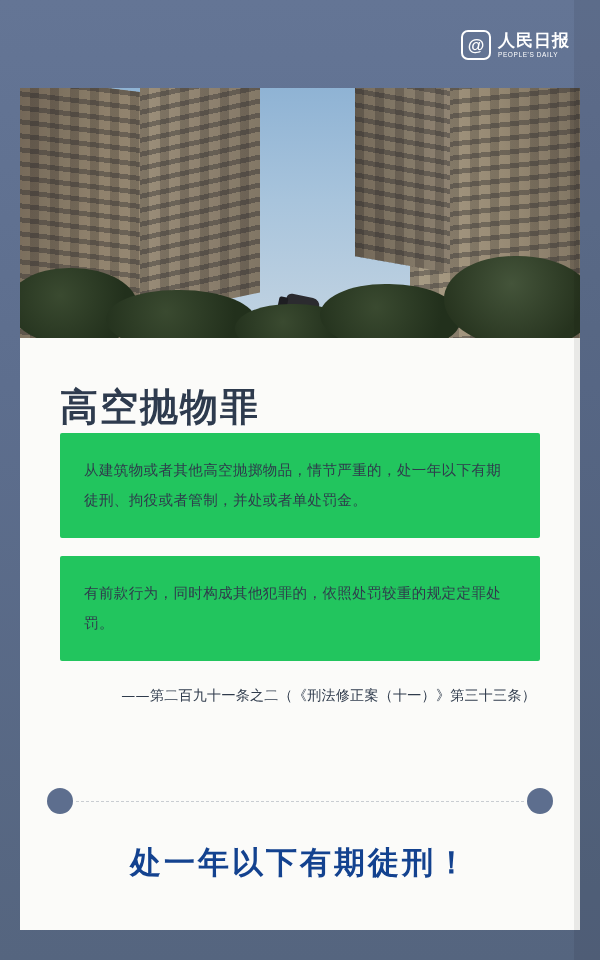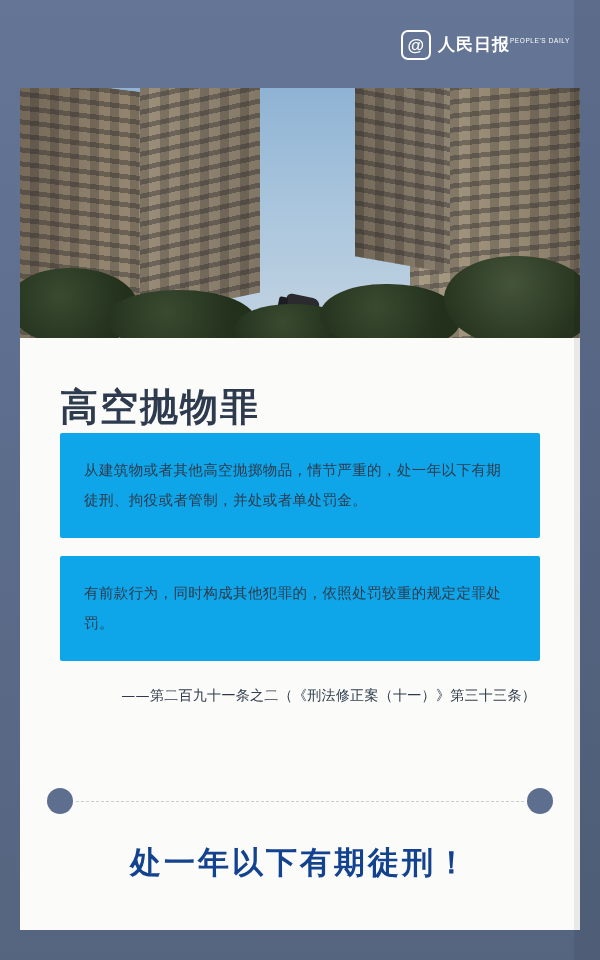--- a/index.html
+++ b/index.html
@@ -43,21 +43,21 @@
     display: flex;
     align-items: center;
     justify-content: center;
     color: #ffffff;
     font-size: 17px;
     font-weight: bold;
     line-height: 1;
   }
   .logo-text {
     display: flex;
-    flex-direction: row;
+    flex-direction: column;
     justify-content: center;
     line-height: 1.05;
   }
   .logo-cn {
     color: #ffffff;
     font-size: 17px;
     font-weight: bold;
     letter-spacing: 1px;
   }
   .logo-en {
@@ -207,21 +207,21 @@
     padding: 44px 40px 0 40px;
   }
   .title {
     font-family: "Liberation Serif", serif;
     font-size: 38px;
     font-weight: bold;
     color: #2e3b4e;
     letter-spacing: 2px;
   }
   .law-block {
-    background: #0ea5e9;
+    background: #22c55e;
     border-radius: 2px;
     padding: 22px 24px;
     margin-bottom: 18px;
   }
   .law-text {
     font-family: "DejaVu Sans", sans-serif;
     font-size: 14.5px;
     line-height: 2.1;
     color: #2f3b4c;
     letter-spacing: 0.4px;

